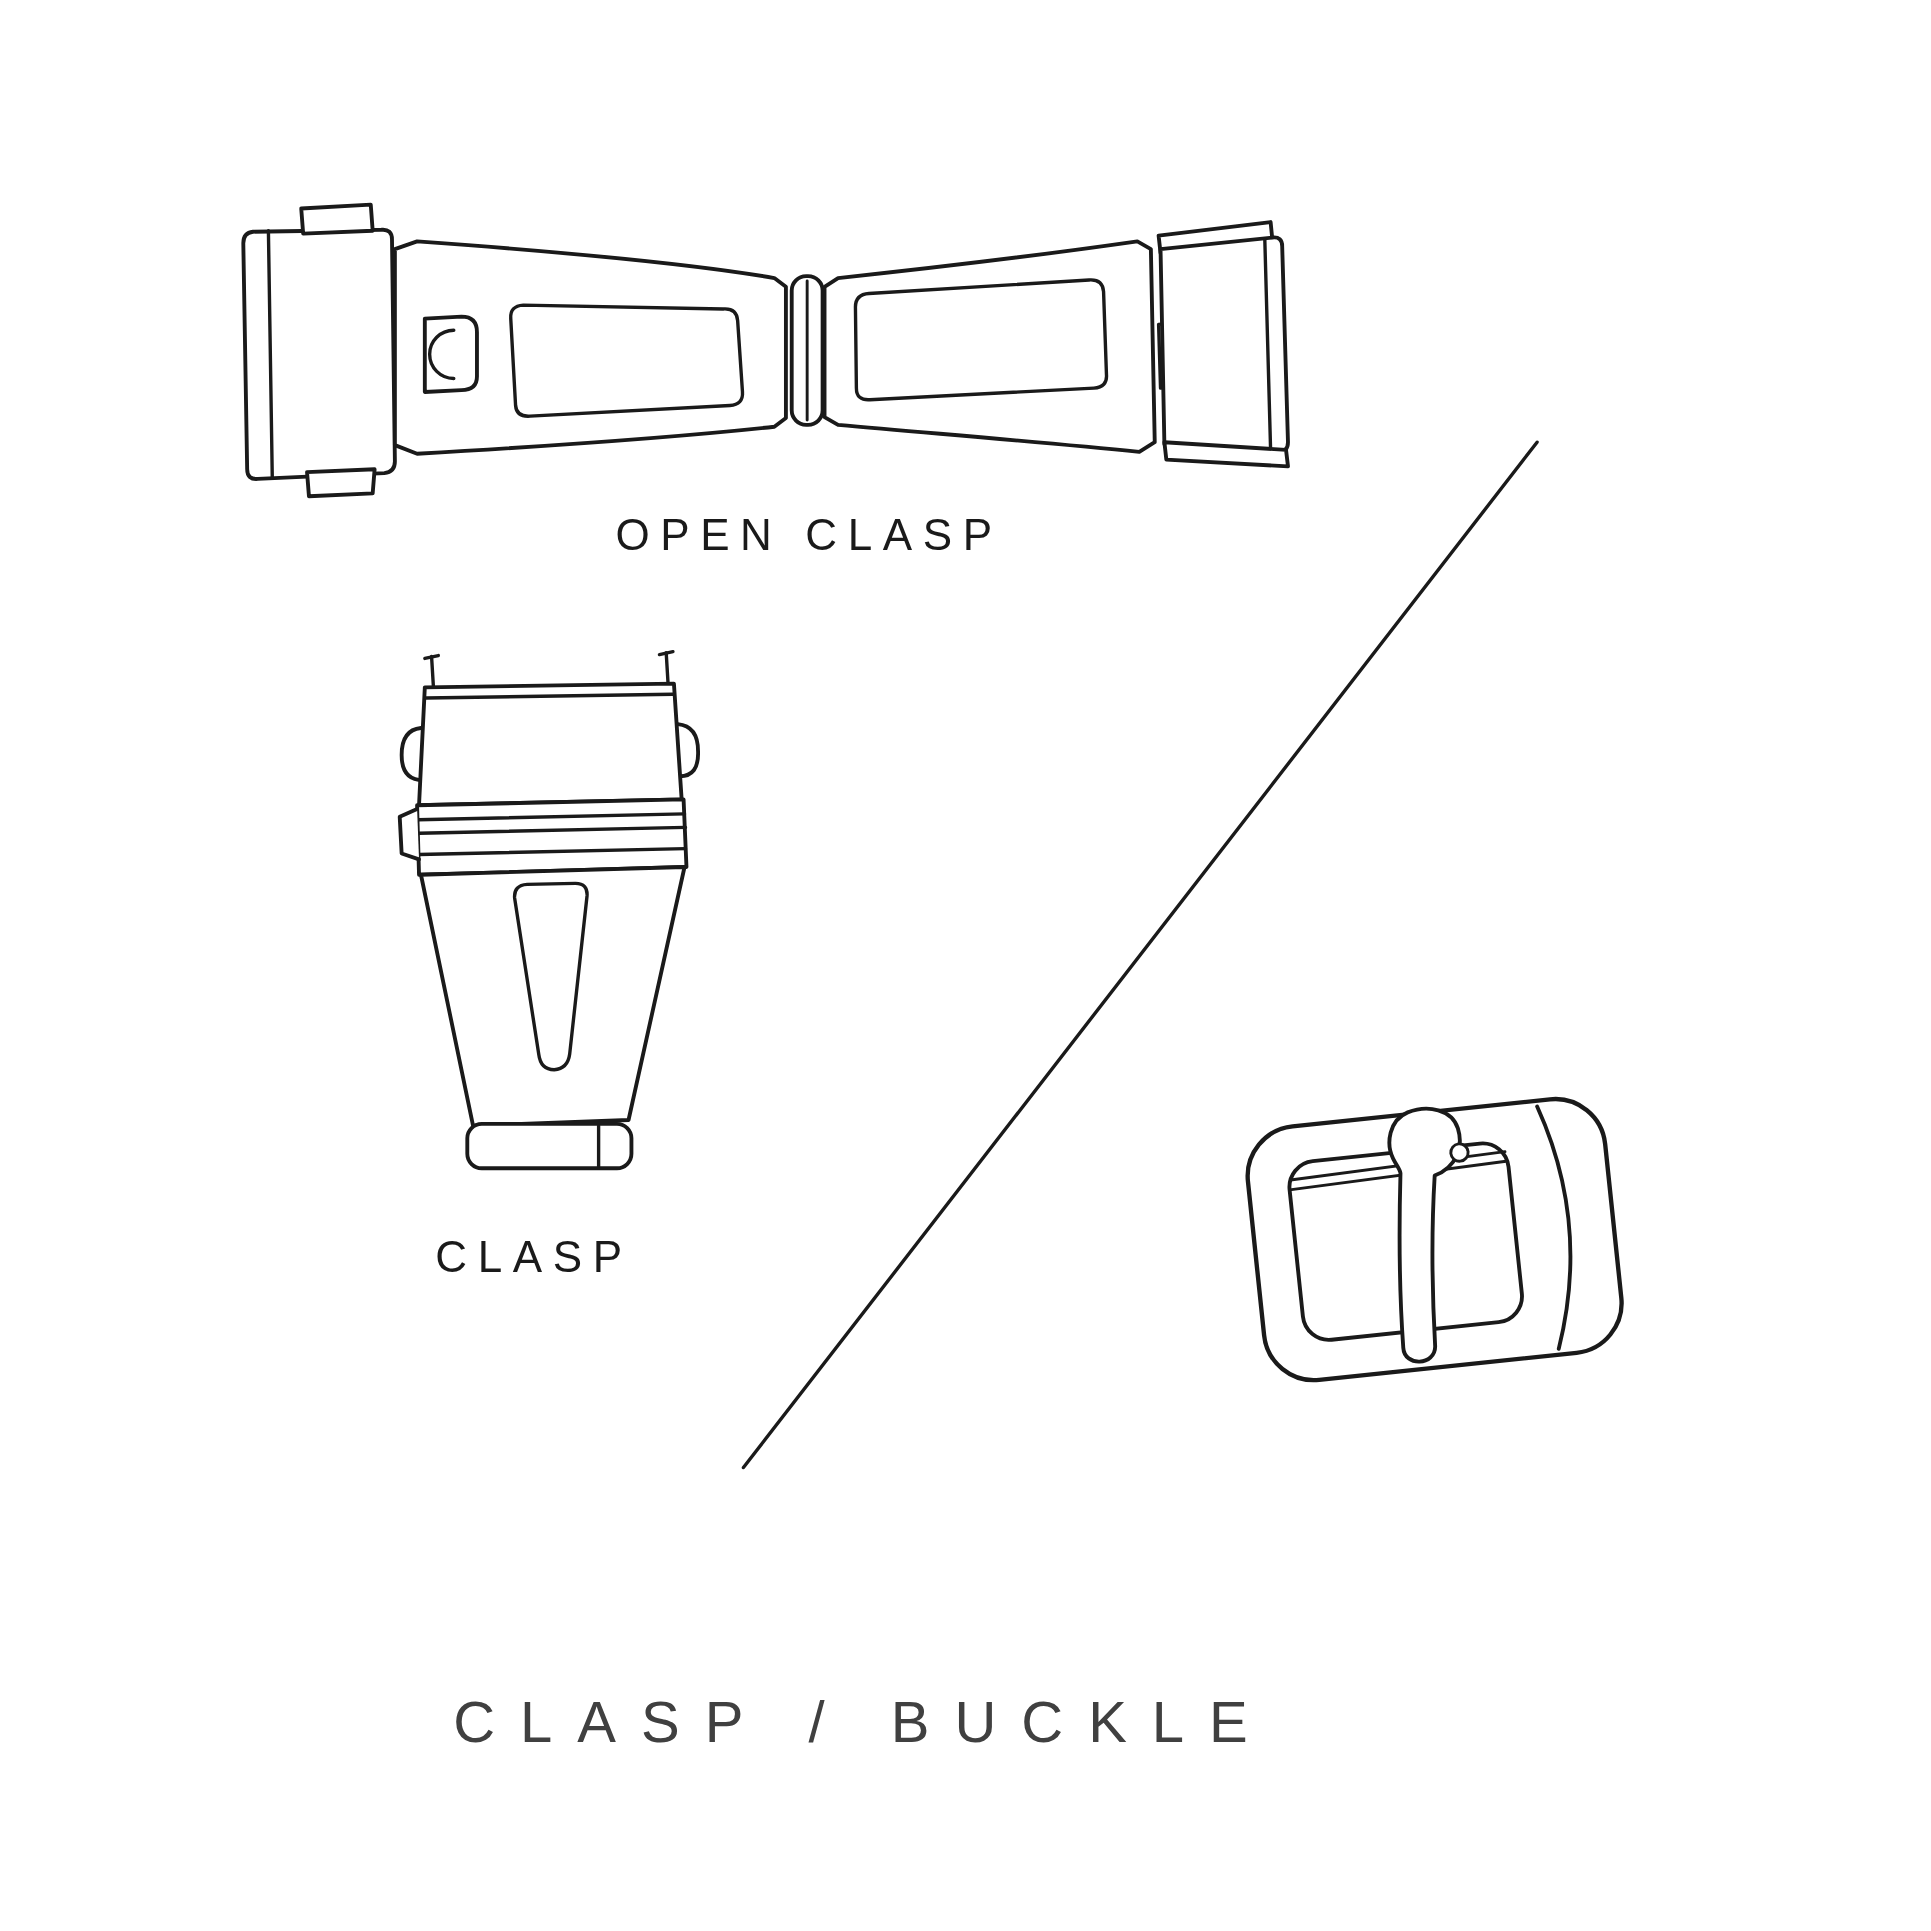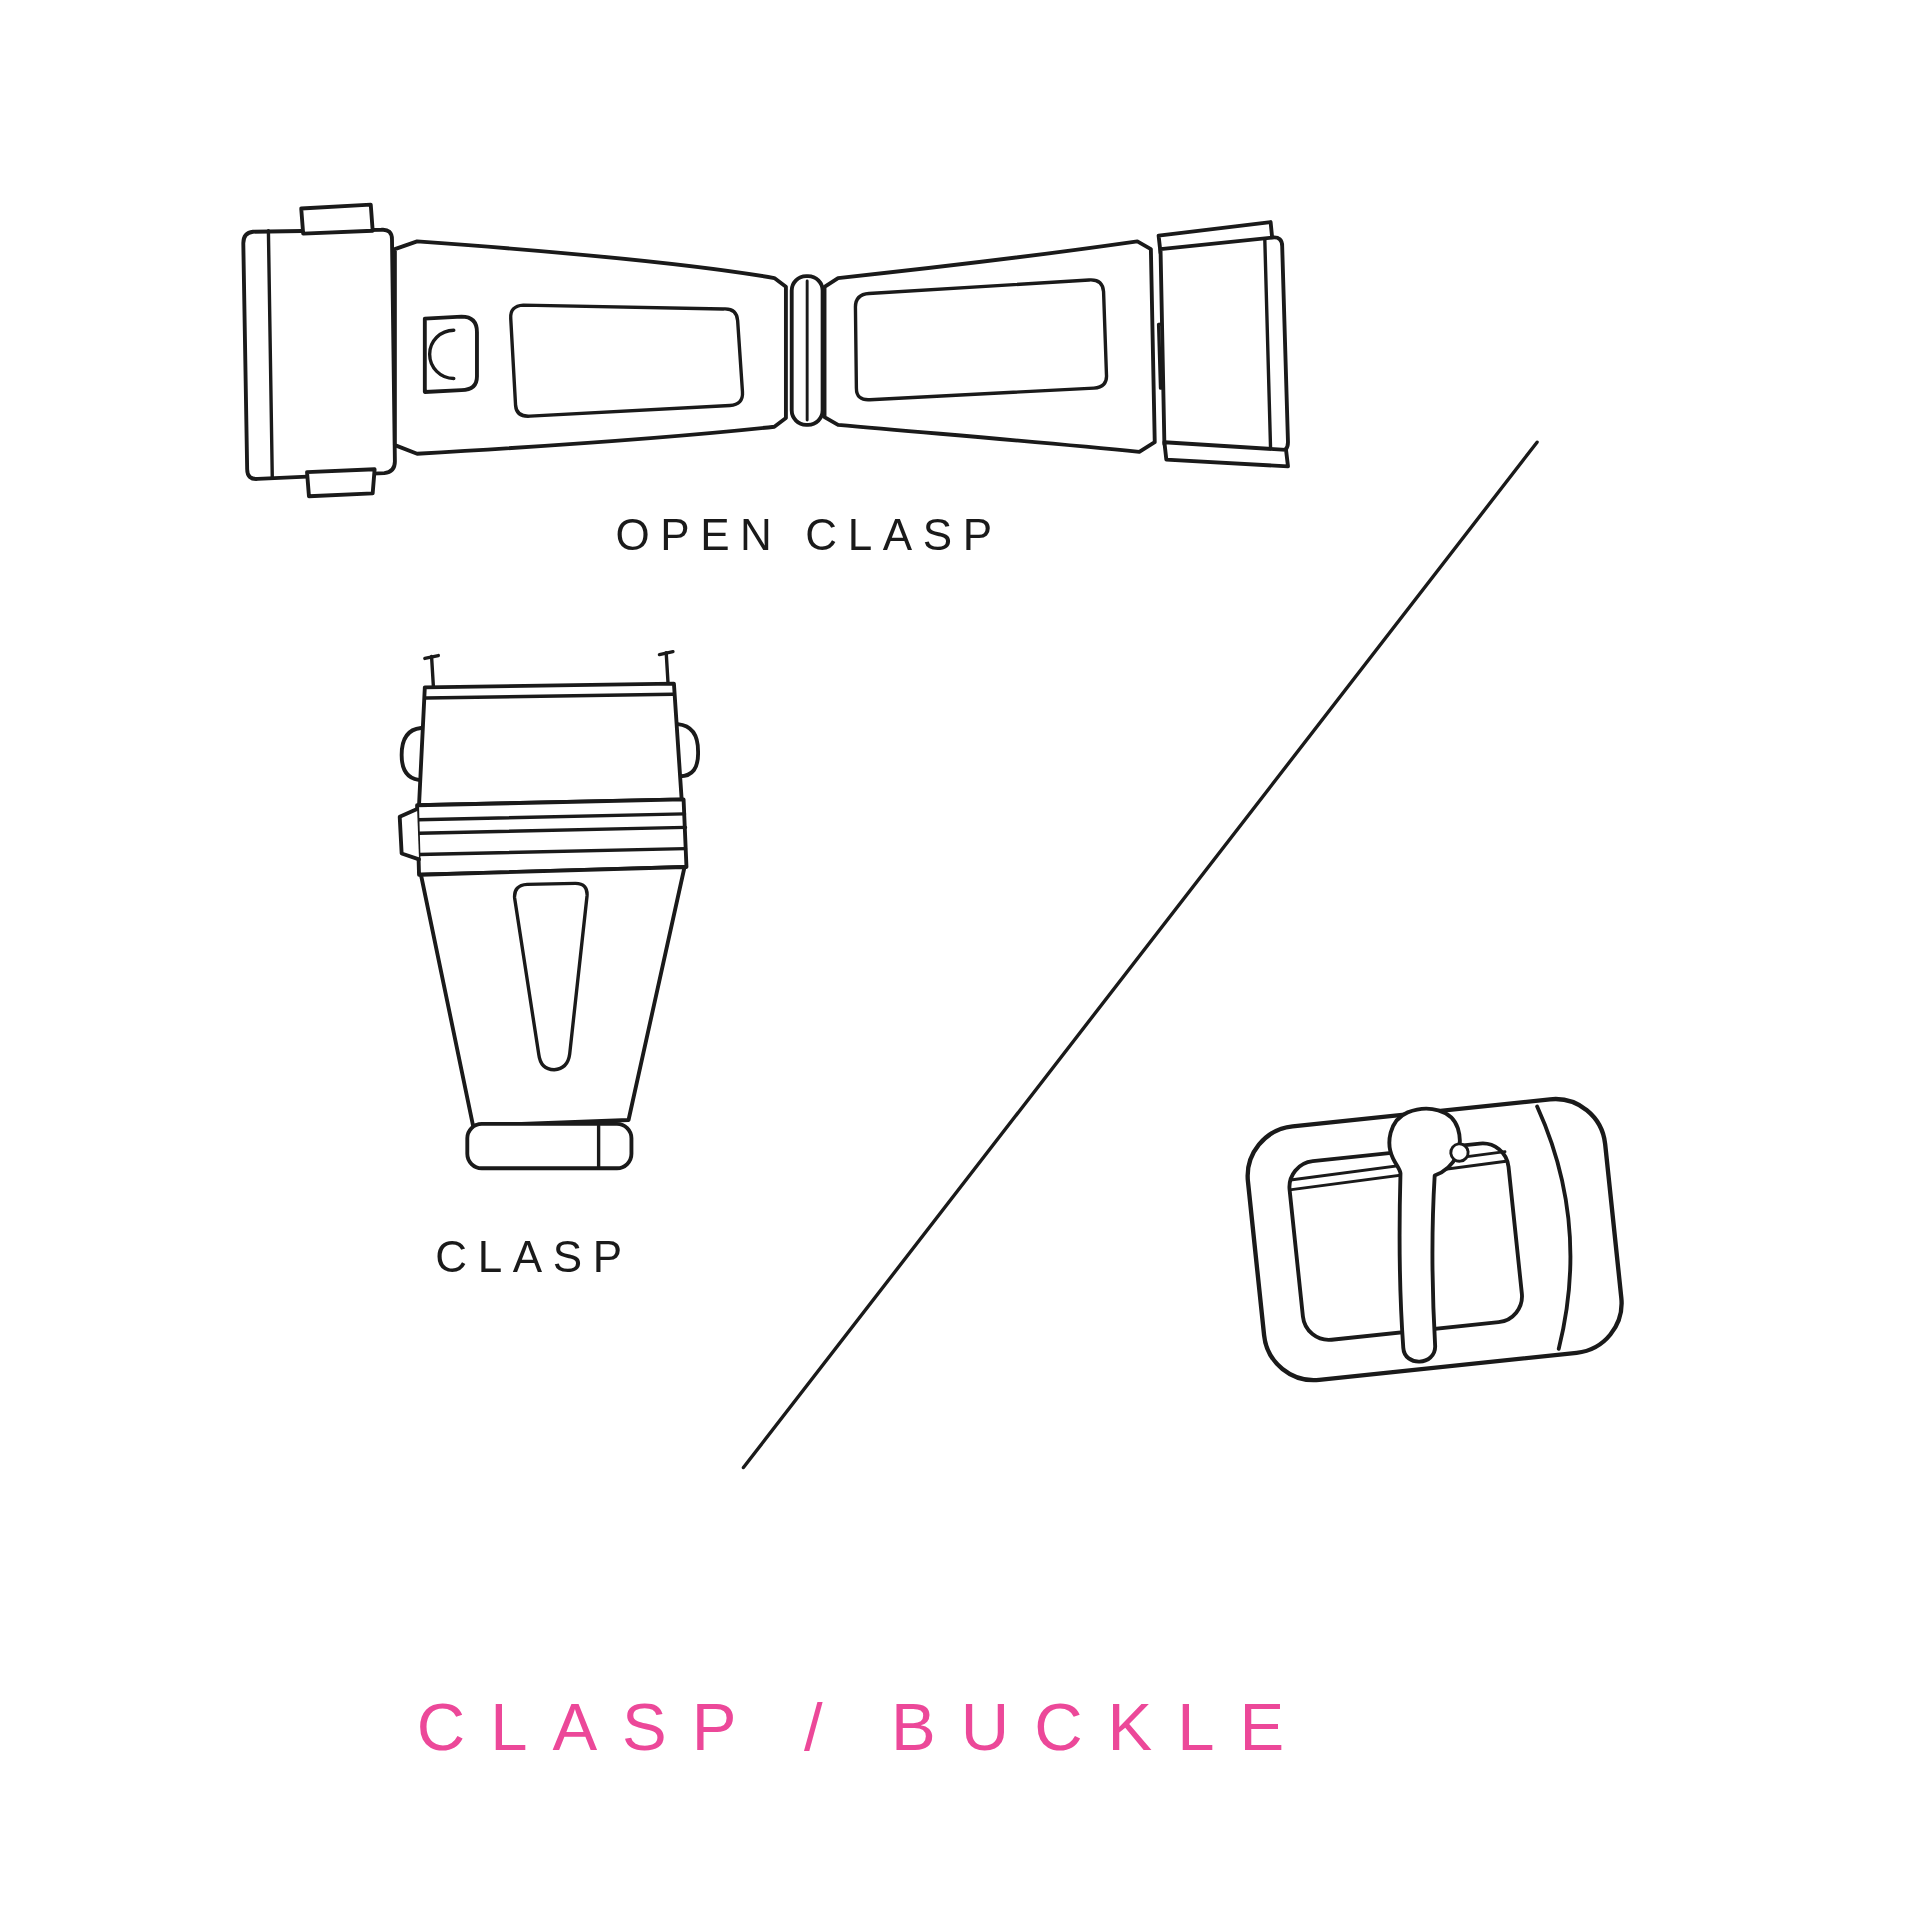--- a/index.html
+++ b/index.html
@@ -26,22 +26,22 @@
     white-space: nowrap;
   }
   .caption-open { left: 809px; top: 510px; }
   .caption-closed { left: 534px; top: 1232px; }
   .page-title {
     position: absolute;
     left: 0;
     top: 1688px;
     width: 100%;
     text-align: center;
-    color: #ec4899;
-    font-size: 67px;
+    color: #404040;
+    font-size: 58px;
     font-weight: 500;
     letter-spacing: 25px;
     white-space: nowrap;
   }
 </style>
 </head>
 <body>
 
 <div class="canvas">
 

